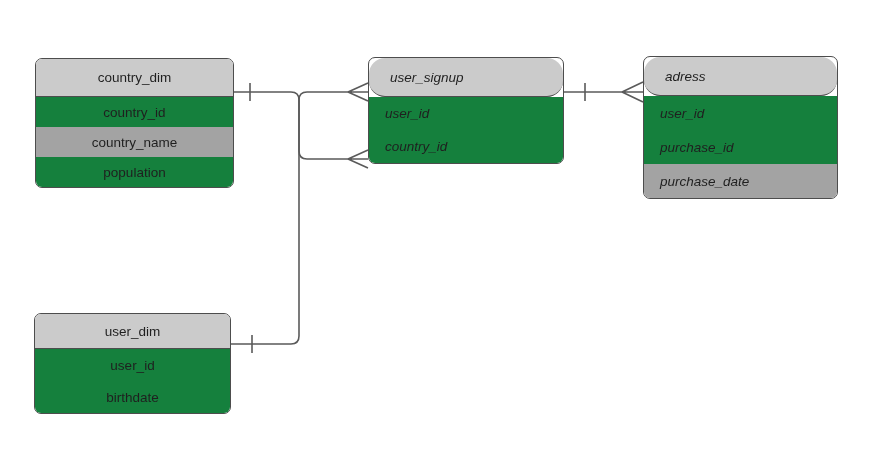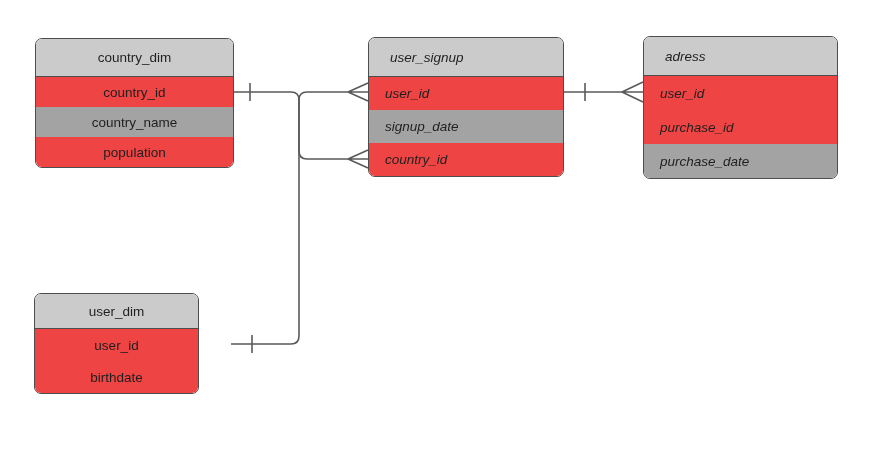--- a/index.html
+++ b/index.html
@@ -15,55 +15,56 @@
   .entity{
     position:absolute;
     box-sizing:border-box;
     border:1.5px solid #4d4d4d;
     border-radius:7px;
     background:#ffffff;
     overflow:hidden;
     z-index:2;
     color:#1f1f1f;
     font-size:13.5px;
+    margin-top:20px;
   }
   .entity .hdr{
     background:#cbcbcb;
     border-bottom:1.5px solid #4d4d4d;
     box-sizing:border-box;
     display:flex;
     align-items:center;
   }
   .entity .row{
     box-sizing:border-box;
     display:flex;
     align-items:center;
-    background:#ef4444;
+    background:#15803d;
   }
   .entity .row.alt{background:#a3a3a3;}
   
   .style-plain .hdr, .style-plain .row{justify-content:center;font-style:normal;}
   
-  .style-italic .hdr{justify-content:flex-start;padding-left:21px;font-style:italic;}
+  .style-italic .hdr{justify-content:flex-start;padding-left:21px;font-style:italic;border-radius:16px;}
   .style-italic .row{justify-content:flex-start;padding-left:16px;font-style:italic;}
 
   
   #entity-country-dim{left:35px;top:38px;width:199px;}
   #entity-country-dim .hdr{height:38px;}
   #entity-country-dim .row{height:30px;}
 
   #entity-user-signup{left:368px;top:37px;width:196px;}
   #entity-user-signup .hdr{height:39px;}
   #entity-user-signup .row{height:33px;}
 
   #entity-sales{left:643px;top:36px;width:195px;}
   #entity-sales .hdr{height:39px;}
   #entity-sales .row{height:34px;}
 
-  #entity-user-dim{left:34px;top:293px;width:165px;}
+  #entity-user-dim{left:34px;top:293px;width:197px;}
   #entity-user-dim .hdr{height:35px;}
   #entity-user-dim .row{height:32px;}
 
   .connector{stroke:#5a5a5a;stroke-width:1.6;fill:none;}
 </style>
 </head>
 <body>
 
 <div id="canvas">
 
@@ -91,21 +92,20 @@
   <div class="entity style-plain" id="entity-country-dim">
     <div class="hdr">country_dim</div>
     <div class="row">country_id</div>
     <div class="row alt">country_name</div>
     <div class="row">population</div>
   </div>
 
   <div class="entity style-italic" id="entity-user-signup">
     <div class="hdr">user_signup</div>
     <div class="row">user_id</div>
-    <div class="row alt">signup_date</div>
     <div class="row">country_id</div>
   </div>
 
   <div class="entity style-italic" id="entity-sales">
     <div class="hdr">adress</div>
     <div class="row">user_id</div>
     <div class="row">purchase_id</div>
     <div class="row alt">purchase_date</div>
   </div>
 

